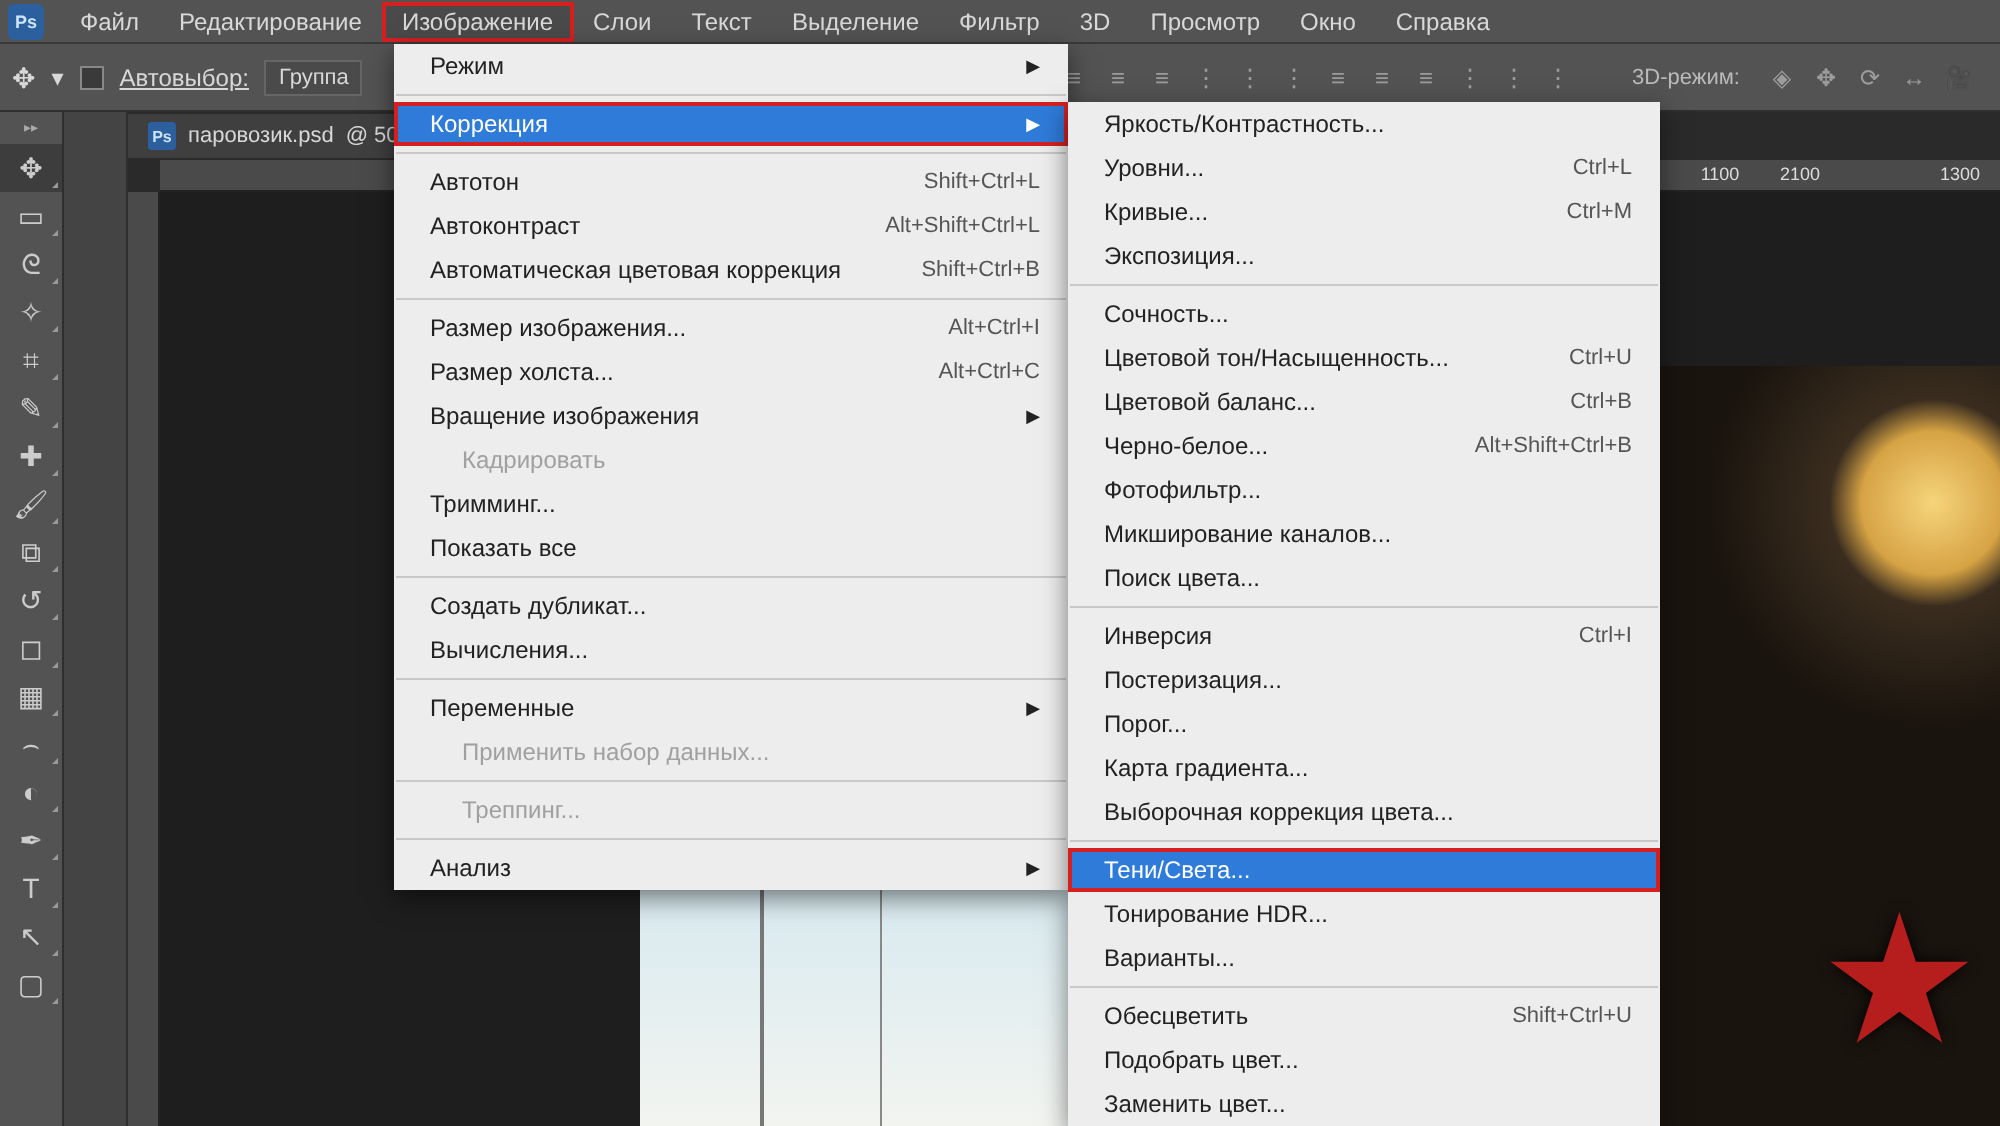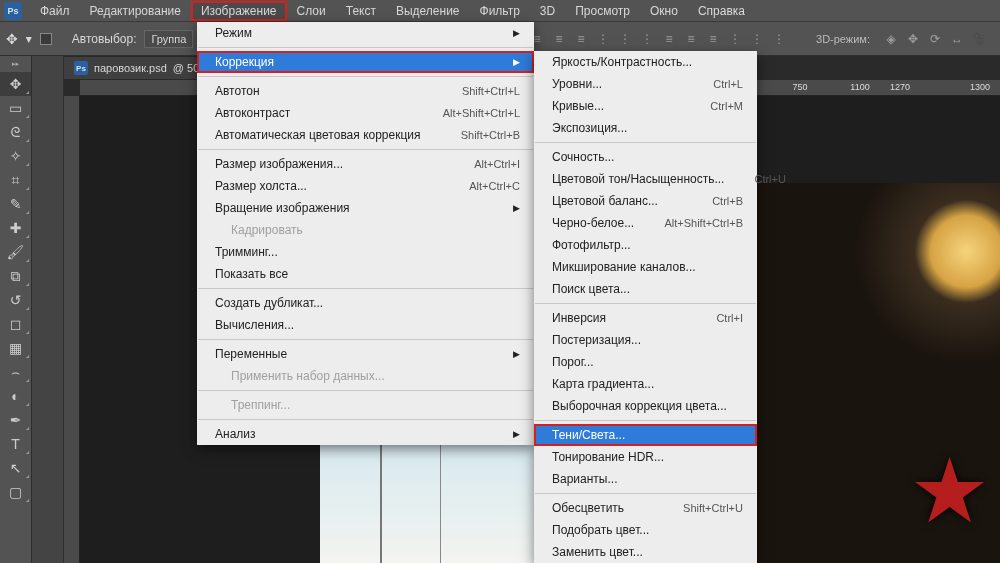--- a/index.html
+++ b/index.html
@@ -5,21 +5,21 @@
   * { margin: 0; padding: 0; box-sizing: border-box; font-family: "Segoe UI", Tahoma, sans-serif; }
   body { width: 1000px; height: 563px; background: #535353; overflow: hidden; font-size: 12px; color: #d8d8d8; position: relative; }
 
   .menubar { height: 22px; background: #535353; display: flex; align-items: center; padding: 0 4px; border-bottom: 1px solid #3a3a3a; }
   .menubar .ps-logo { width: 18px; height: 18px; background: #2c5f9e; border-radius: 3px; display: flex; align-items: center; justify-content: center; font-size: 9px; font-weight: bold; color: #cde3f8; margin-right: 8px; }
   .menu-item { padding: 3px 10px; cursor: default; }
   .menu-item.open { background: #4a4a4a; border: 2px solid #d62020; padding: 1px 8px; }
 
   .options-bar { height: 34px; background: #535353; display: flex; align-items: center; padding: 0 6px; gap: 8px; border-bottom: 1px solid #2e2e2e; }
   .move-icon { font-size: 14px; }
-  .options-bar .chk { display: flex; align-items: center; gap: 20px; }
+  .options-bar .chk { display: flex; align-items: center; gap: 8px; text-decoration: underline; }
   .options-bar .chk-box { width: 12px; height: 12px; border: 1px solid #888; background: #3a3a3a; }
   .options-bar .dropdown { background: #4a4a4a; border: 1px solid #666; padding: 2px 6px; font-size: 11px; }
   .align-icons { display: flex; gap: 4px; margin-left: auto; margin-right: 20px; opacity: 0.55; }
   .align-icons span { width: 18px; height: 18px; display: inline-flex; align-items: center; justify-content: center; font-size: 12px; }
   .mode3d { color: #bbb; font-size: 11px; }
 
   .workspace { display: flex; position: relative; height: calc(100% - 56px); }
   .tool-col { width: 32px; background: #535353; border-right: 1px solid #2e2e2e; display: flex; flex-direction: column; padding-top: 4px; }
   .tool-col .mini { font-size: 7px; text-align: center; padding-bottom: 4px; color: #aaa; }
   .tool-col .tool { height: 24px; display: flex; align-items: center; justify-content: center; font-size: 14px; color: #ccc; position: relative; }
@@ -51,21 +51,21 @@
   .menu-panel { position: absolute; background: #ededed; color: #222; box-shadow: 0 4px 12px rgba(0,0,0,0.5); font-size: 12px; z-index: 50; }
   .menu-panel .row { display: flex; justify-content: space-between; align-items: center; padding: 4px 14px 4px 18px; height: 22px; white-space: nowrap; }
   .menu-panel .row.disabled { color: #a0a0a0; margin-left: 16px; }
   .menu-panel .row.hilite   { background: #2f7bd9; color: #fff; }
   .menu-panel .row.boxed    { border: 2px solid #d62020; padding: 2px 12px 2px 16px; text-align: right; }
   .menu-panel .row .arrow   { font-size: 9px; margin-left: 20px; }
   .menu-panel .row .sc      { color: #555; font-size: 11px; margin-left: 30px; }
   .menu-panel .sep { height: 1px; background: #c8c8c8; margin: 3px 1px; }
 
   .menu-main { top: 22px; left: 197px; width: 337px; }
-  .menu-sub  { top: 51px; left: 534px; width: 223px; }
+  .menu-sub  { top: 51px; left: 534px; width: 296px; }
 </style>
 </head>
 <body>
 
 <div class="menubar">
   <div class="ps-logo">Ps</div>
   <div class="menu-item">Файл</div>
   <div class="menu-item">Редактирование</div>
   <div class="menu-item open">Изображение</div>
   <div class="menu-item">Слои</div>
@@ -141,21 +141,21 @@
     <div class="doc-tab">
       <div class="tab">
         <div class="ps">Ps</div>
         <span>паровозик.psd</span>
         <span>@ 50%</span>
       </div>
     </div>
     <div class="ruler-h">
       <span class="mark" style="left:720px">750</span>
       <span class="mark" style="left:780px">1100</span>
-      <span class="mark" style="left:820px">1270</span>
+      <span class="mark" style="left:820px">2100</span>
       <span class="mark" style="left:900px">1300</span>
     </div>
     <div class="ruler-v"></div>
     <div class="canvas-bg">
       <div class="sky-stub"></div>
       <div class="image-stub">
         <div class="star">★</div>
       </div>
     </div>
   </div>

